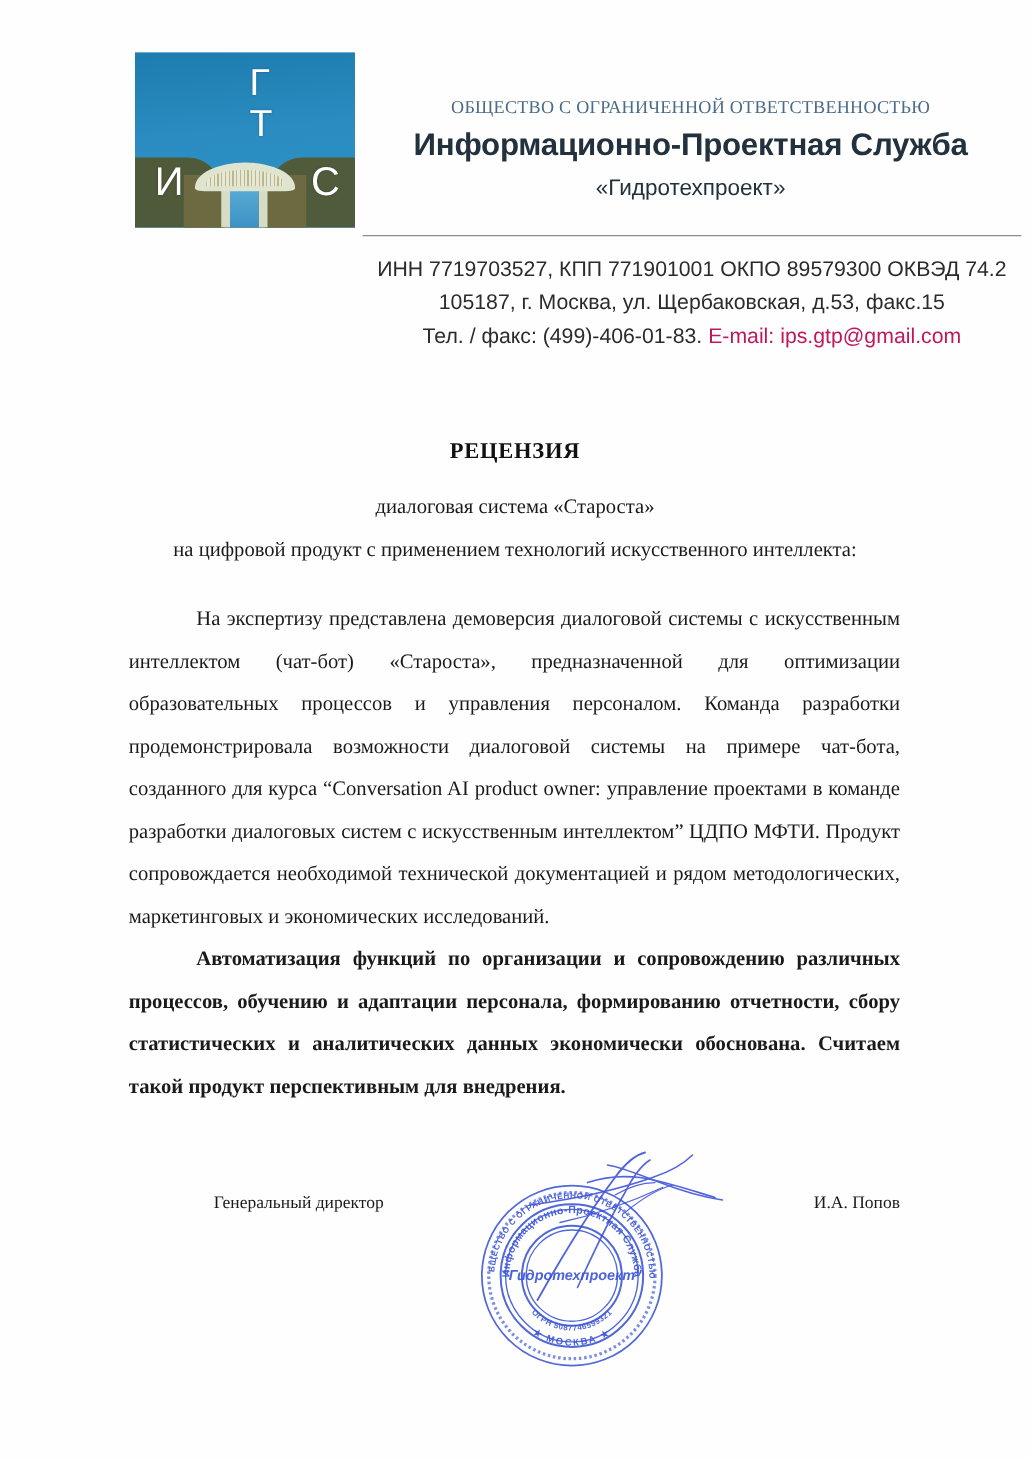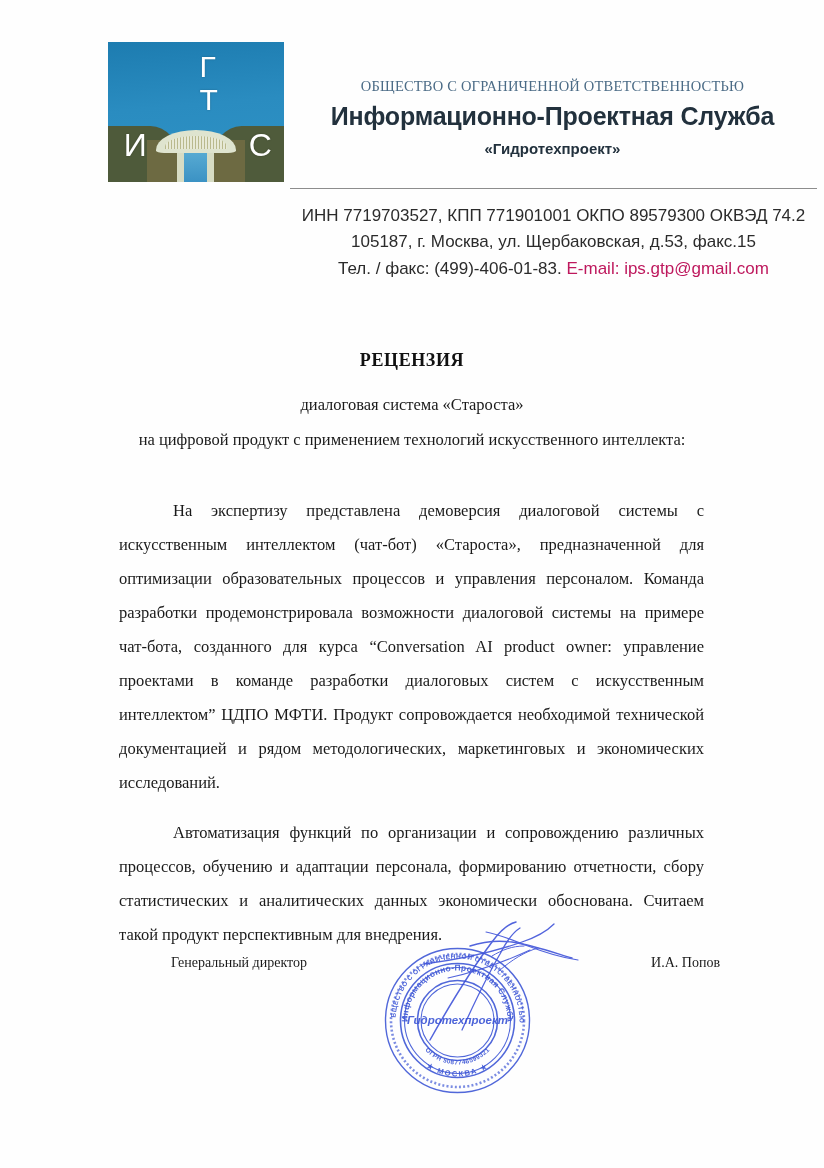--- a/index.html
+++ b/index.html
@@ -127,22 +127,22 @@
   .org-name {
     font-family: "Liberation Sans", sans-serif;
     font-weight: bold;
     font-size: 25px;
     color: #22313d;
     margin-top: 7px;
     letter-spacing: -0.2px;
   }
   .org-brand {
     font-family: "Liberation Sans", sans-serif;
-    font-weight: bold;
-    font-size: 15px;
+    font-weight: normal;
+    font-size: 18px;
     color: #22313d;
     margin-top: 9px;
   }
 
   .hrule {
     position: absolute;
     left: 290px;
     top: 188px;
     width: 527px;
     height: 1px;
@@ -192,24 +192,24 @@
     position: absolute;
     left: 103px;
     top: 478px;
     width: 617px;
     font-size: 16.5px;
     line-height: 2.06;
     text-align: justify;
     color: #1a1a1a;
   }
   .body-text p {
-    margin: 16px;
+    margin: 0;
     text-indent: 54px;
   }
-  .body-text p + p { margin-top: 0; }
+  .body-text p + p { margin-top: 0; font-weight: bold; }
 
   
   .sig-row {
     position: absolute;
     left: 103px;
     top: 955px;
     width: 617px;
     height: 30px;
     font-size: 14px;
     color: #1a1a1a;

